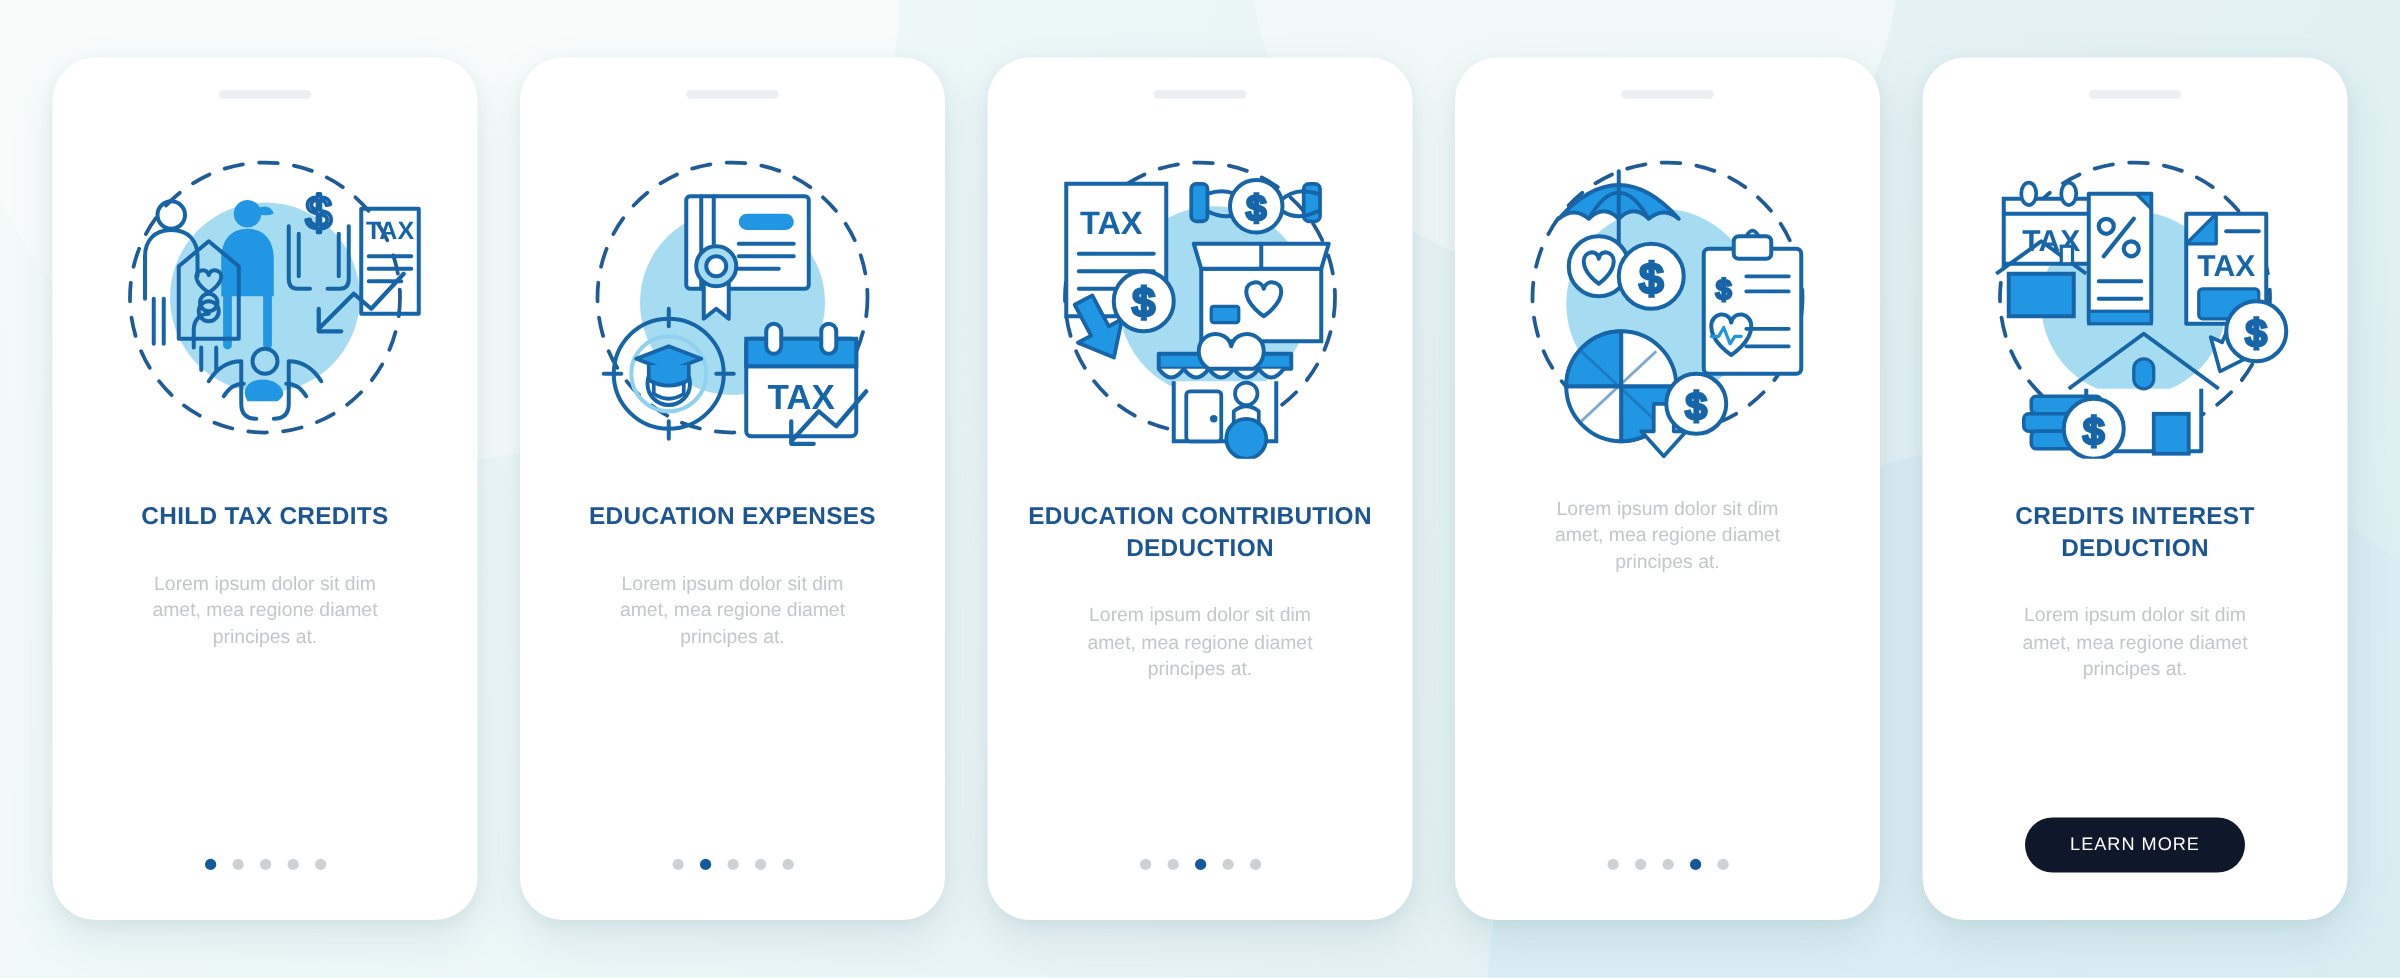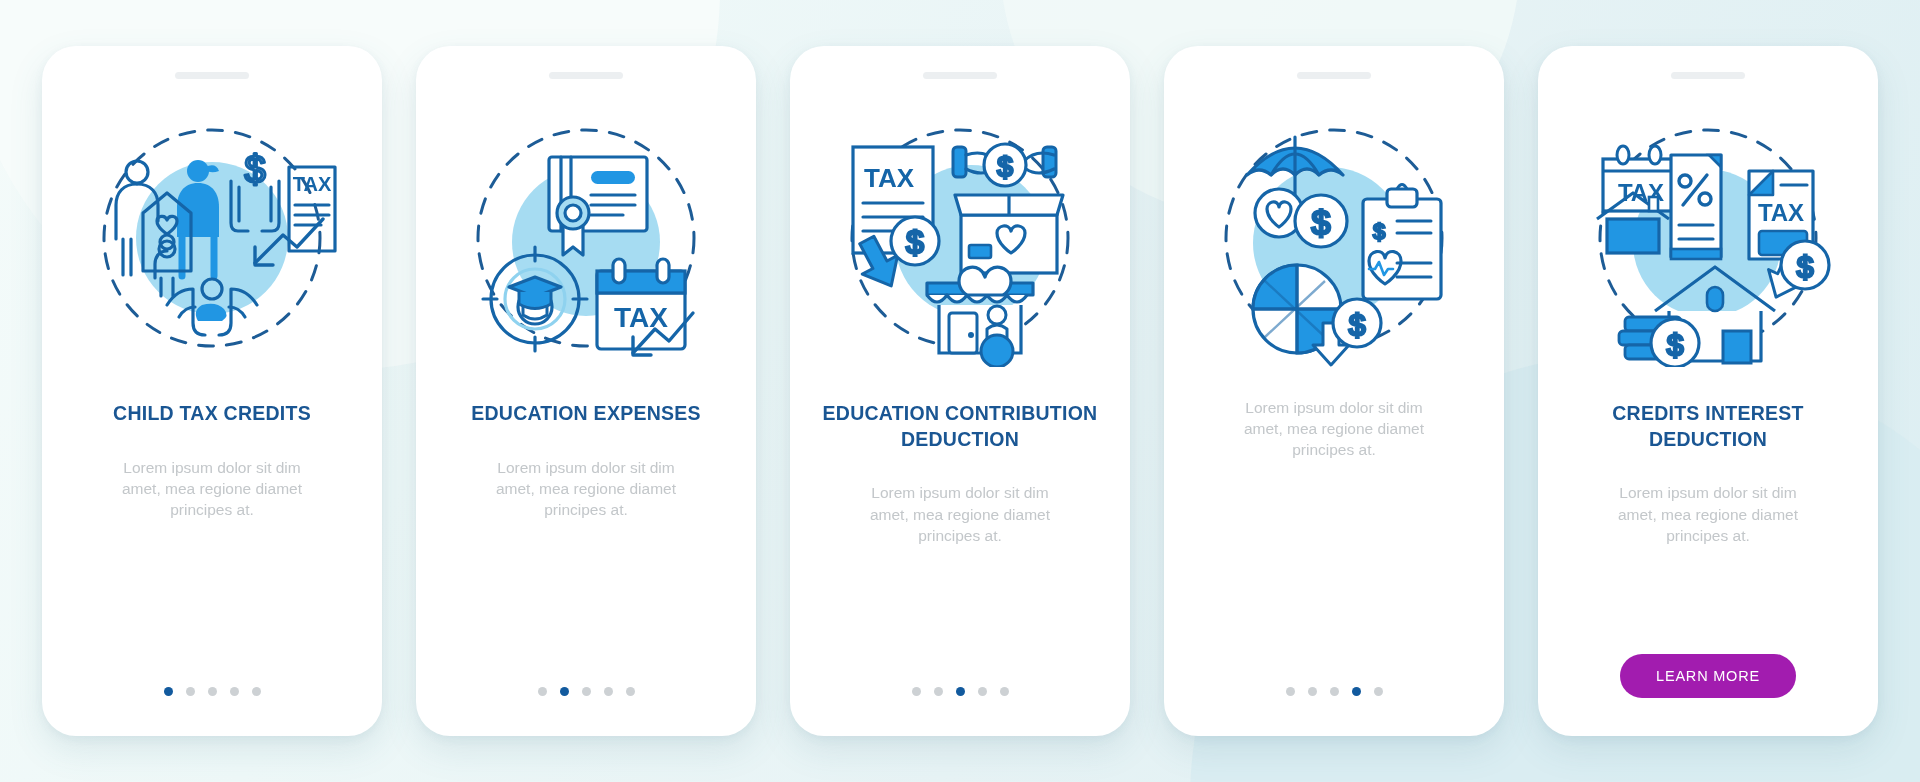--- a/index.html
+++ b/index.html
@@ -122,21 +122,21 @@
   .dot {
     width: 9px; height: 9px;
     border-radius: 50%;
     background: #cdd1d4;
   }
   .dot.active { background: #125a9e; }
 
   
   .learn-more {
     border: none;
-    background: #a21caf;
+    background: #0f172a;
     color: #ffffff;
     font-family: "Liberation Sans", sans-serif;
     font-size: 14.5px;
     letter-spacing: .8px;
     padding: 14px 36px;
     border-radius: 26px;
     cursor: pointer;
     margin-bottom: 4px;
   }
 </style>

